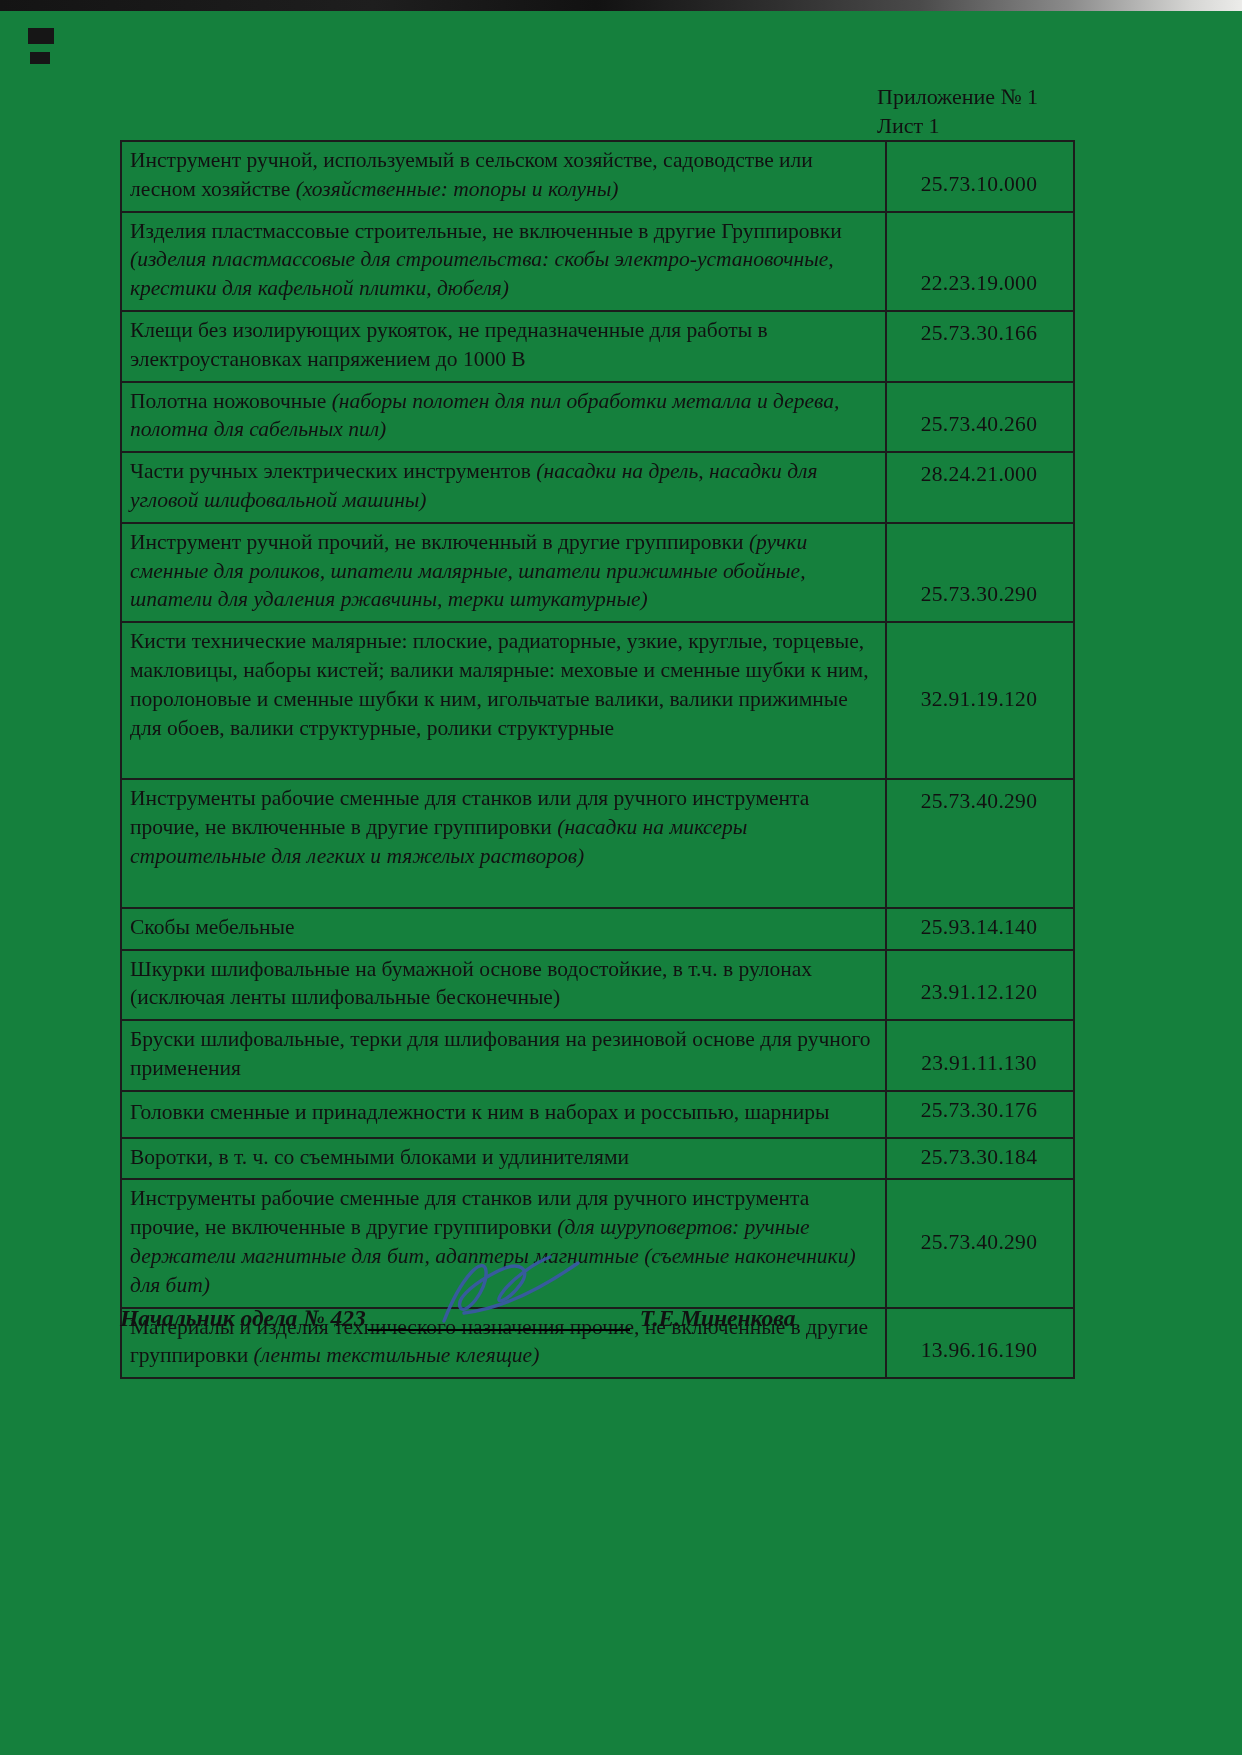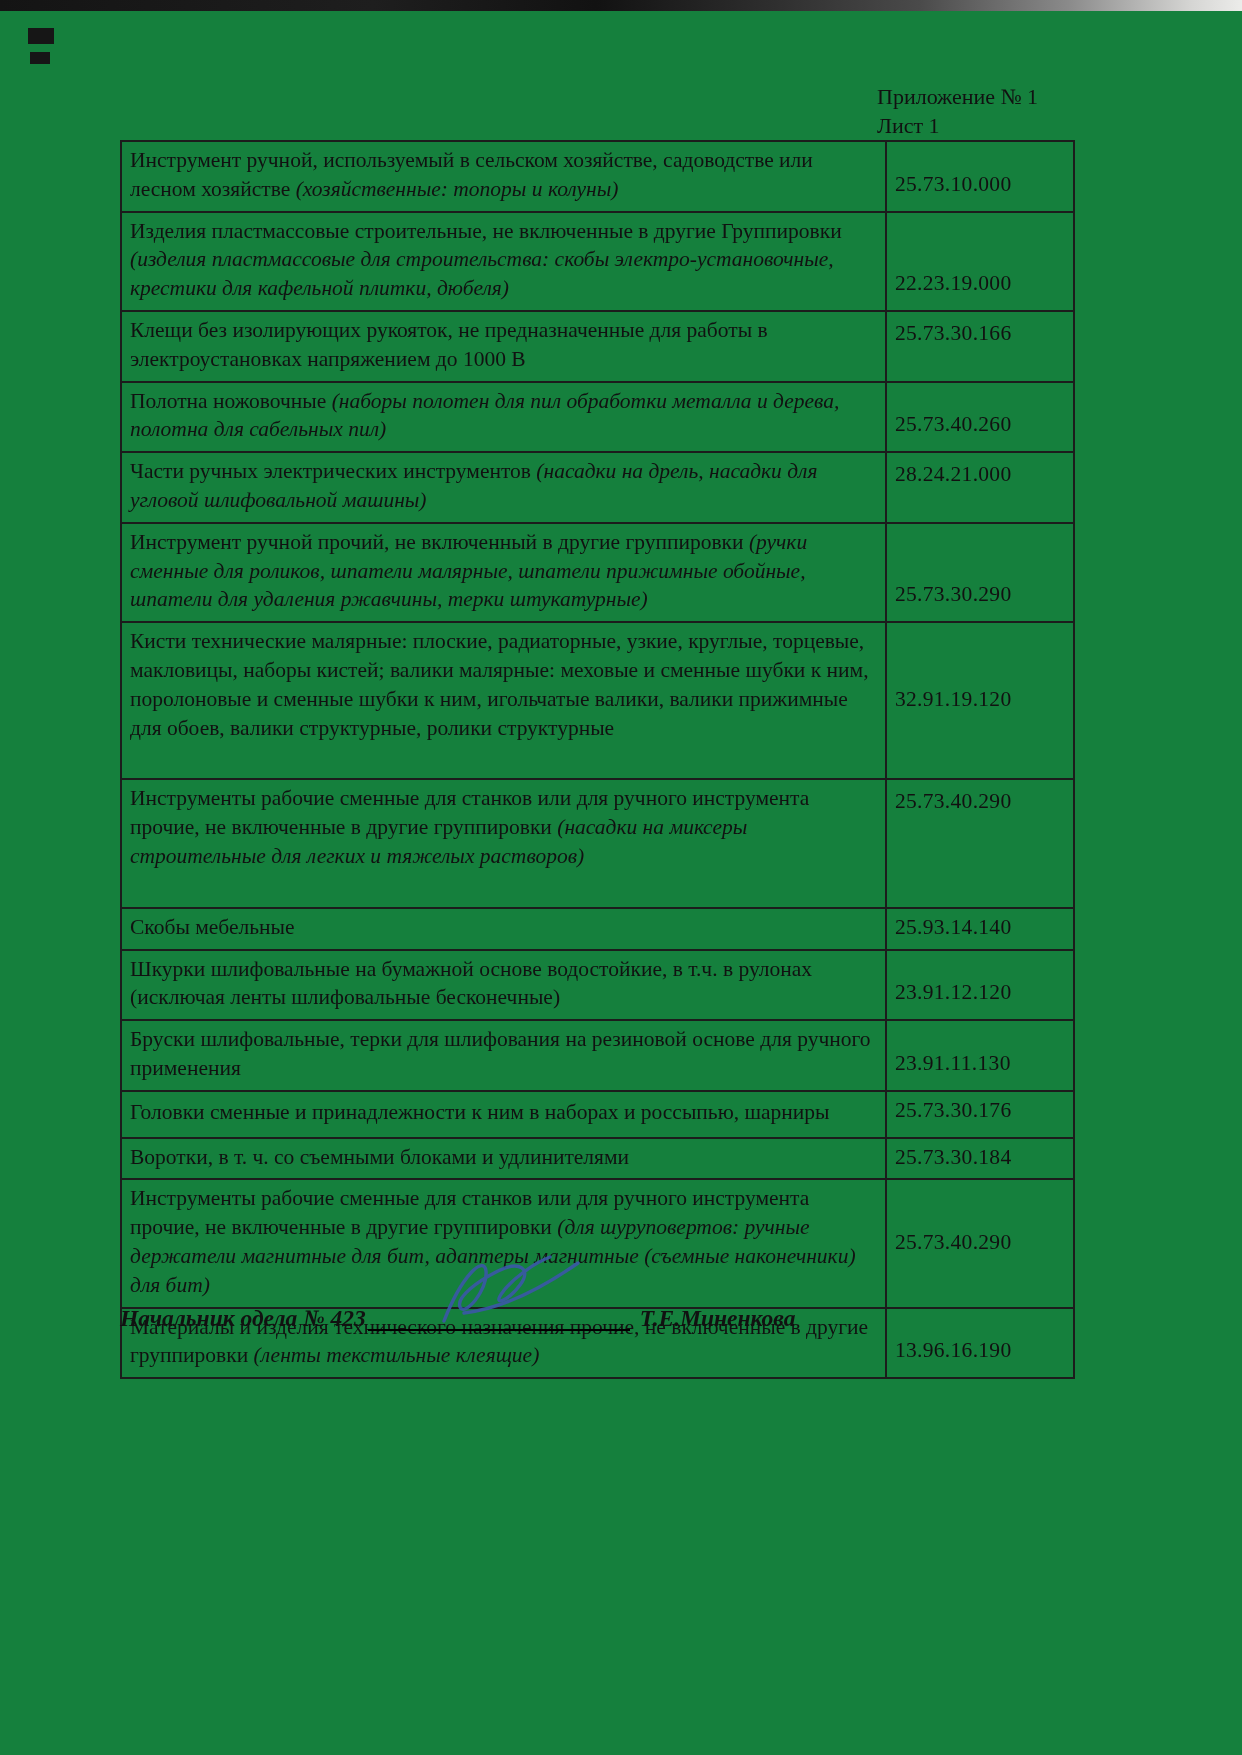--- a/index.html
+++ b/index.html
@@ -36,21 +36,21 @@
     font-size: 21.5px;
   }
   table.codes-table td {
     border: 2px solid #1c1c1c;
     padding: 4px 10px 7px 8px;
     line-height: 1.34;
   }
   td.desc { width: 745px; }
   td.code {
     width: 168px;
-    text-align: left;
+    text-align: center;
     letter-spacing: 0.3px;
     padding-left: 4px; padding-right: 4px; margin-left: 22px;
   }
   td.code.valign-top    { vertical-align: top; padding-top: 7px; }
   td.code.valign-middle { vertical-align: middle; }
   td.code.valign-bottom { vertical-align: bottom; padding-bottom: 12px; }
   tr.extra-space td.desc { padding-bottom: 36px; margin-top: 8px; }
   td.desc i { font-style: italic; }
   .footer {
     position: absolute; left: 120px; top: 1302px;

